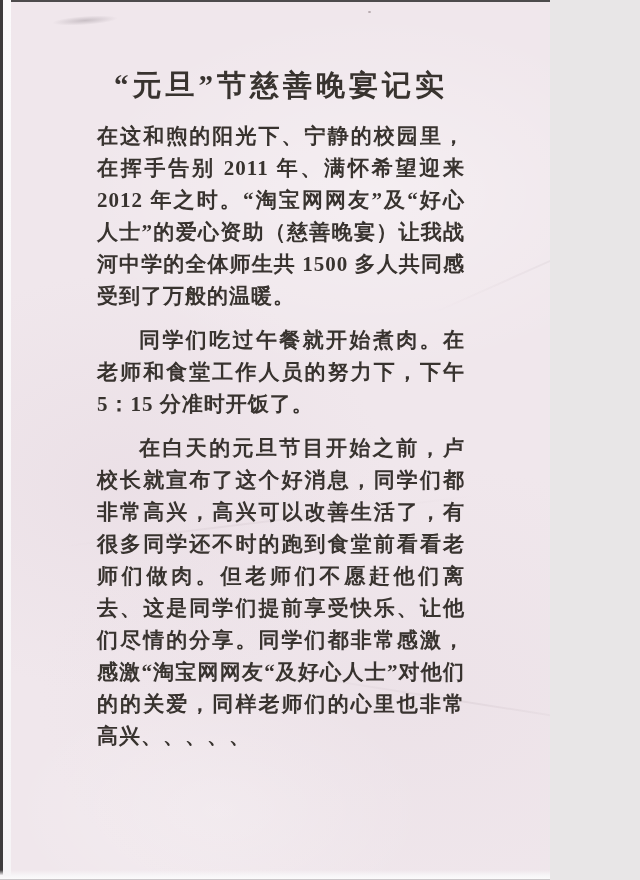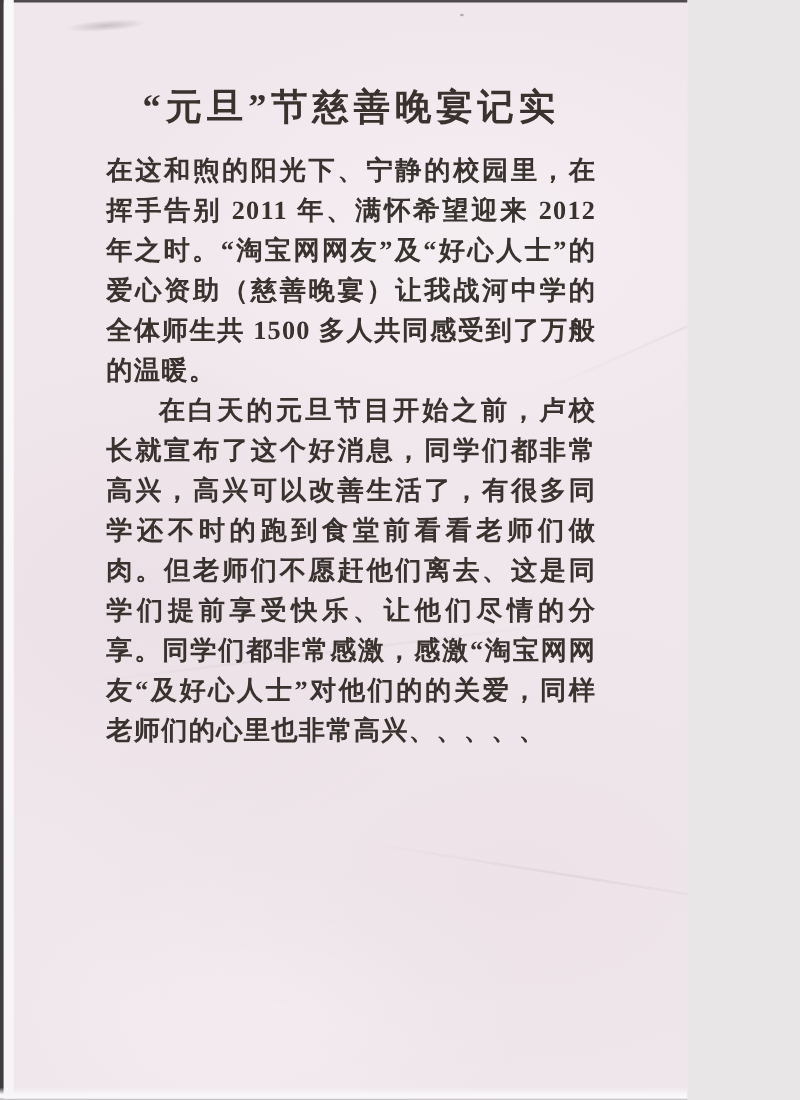--- a/index.html
+++ b/index.html
@@ -79,21 +79,21 @@
   .doc-title {
     margin: 0 0 14px 0;
     font-size: 29px;
     font-weight: bold;
     text-align: center;
     letter-spacing: 4px;
     white-space: nowrap;
     color: var(--color-ink, #38332f);
   }
   .para {
-    margin: 0;
+    margin: 12px;
     font-size: 21px;
     font-weight: bold;
     line-height: 32px;
     letter-spacing: 1px;
     text-align: justify;
     text-justify: inter-ideograph;
     color: var(--color-ink, #38332f);
   }
   .para.indent { text-indent: 2em; }
 </style>
@@ -102,20 +102,21 @@
 
 <div class="scan">
 
   <div class="crease crease-1"></div>
   <div class="crease crease-2"></div>
   <div class="crease crease-3"></div>
 
   <div class="page">
     <h1 class="doc-title">“元旦”节慈善晚宴记实</h1>
     <p class="para">在这和煦的阳光下、宁静的校园里，在挥手告别 2011 年、满怀希望迎来 2012 年之时。“淘宝网网友”及“好心人士”的爱心资助（慈善晚宴）让我战河中学的全体师生共 1500 多人共同感受到了万般的温暖。</p>
+    <p class="para indent">同学们吃过午餐就开始煮肉。在老师和食堂工作人员的努力下，下午 5：15 分准时开饭了。</p>
     <p class="para indent">在白天的元旦节目开始之前，卢校长就宣布了这个好消息，同学们都非常高兴，高兴可以改善生活了，有很多同学还不时的跑到食堂前看看老师们做肉。但老师们不愿赶他们离去、这是同学们提前享受快乐、让他们尽情的分享。同学们都非常感激，感激“淘宝网网友“及好心人士”对他们的的关爱，同样老师们的心里也非常高兴、、、、、</p>
 
   </div>
 
   <div class="smudge"></div>
   <div class="speck speck-1"></div>
   <div class="speck speck-2"></div>
   <div class="speck speck-3"></div>
 
   <div class="edge-top"></div>

